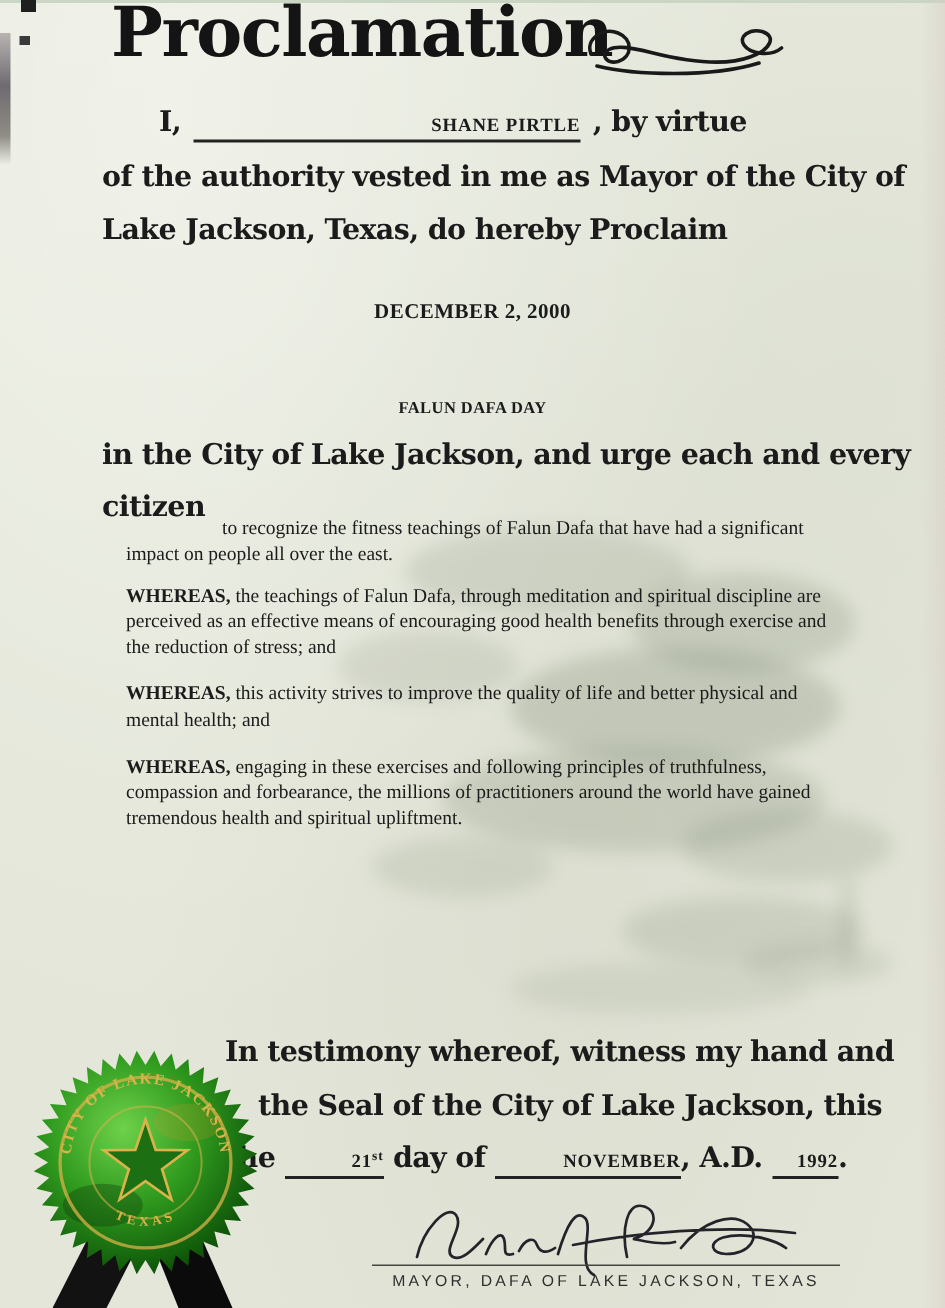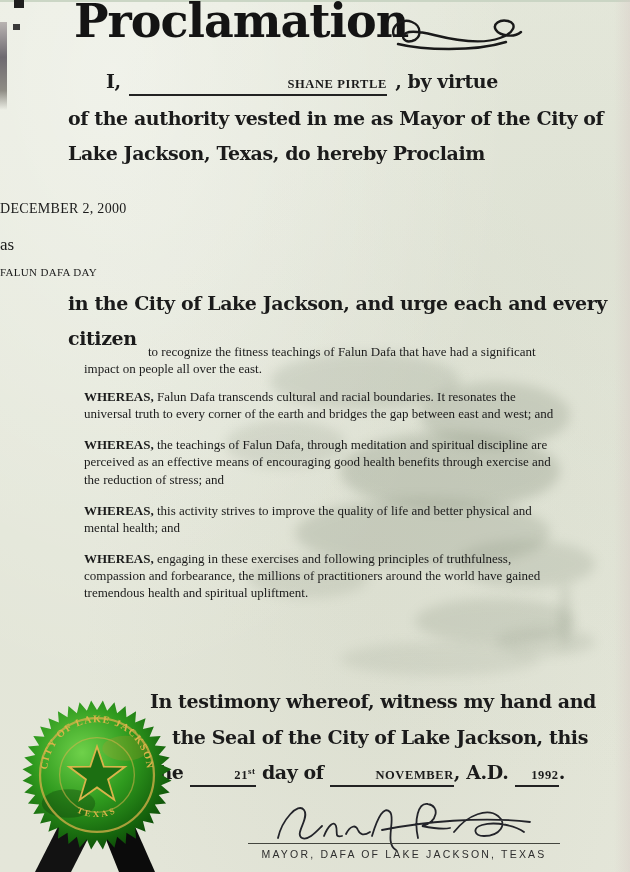--- a/index.html
+++ b/index.html
@@ -20,21 +20,21 @@
   .corner-mark2{position:absolute;left:13px;top:24px;width:7px;height:6px;background:#3a3a3a;}
   .top-line{position:absolute;left:0;top:0;width:100%;height:2px;background:rgba(198,211,193,.9);}
   .right-strip{position:absolute;right:0;top:0;width:16px;height:100%;
     background:linear-gradient(90deg, rgba(0,0,0,0), rgba(216,203,198,.45));}
   
   .blob{position:absolute;border-radius:50%;filter:blur(6px);background:#76816c;}
   
   .bl{font-family:"DejaVu Serif", serif;font-weight:700;font-size:19px;letter-spacing:-0.4px;white-space:nowrap;}
   .title{position:absolute;left:74px;top:-6px;font-family:"DejaVu Serif", serif;
     font-weight:700;font-size:46px;letter-spacing:-1px;color:#141414;}
-  .centerline{position:absolute;left:0;width:100%;font-weight:400;}
+  .centerline{position:absolute;left:0;width:100%;text-align:center;font-weight:700;}
   .serifbody{font-size:13px;line-height:1.32;}
   .blank{display:inline-block;border-bottom:2px solid #222;text-align:right;
     font-family:"Liberation Serif", serif;font-weight:700;font-size:12.5px;
     letter-spacing:.6px;vertical-align:baseline;line-height:1;padding-bottom:3px;}
   .wpar{margin:0 0 14px 0;}
   .wlead{font-weight:700;}
   .mayor{font-family:"Liberation Sans", sans-serif;font-size:10.5px;letter-spacing:2.2px;
     color:#2e2e2e;white-space:nowrap;}
   sup{font-size:9px;}
 </style>
@@ -70,29 +70,27 @@
 
   <div class="bl" style="position:absolute;left:106px;top:70px">
     <span>I,</span>
     <span class="blank" style="width:258px;margin:0 2px"><span>SHANE PIRTLE</span></span>
     <span>, by virtue</span>
   </div>
   <div class="bl" style="position:absolute;left:68px;top:107px">of the authority vested in me as Mayor of the City of</div>
   <div class="bl" style="position:absolute;left:68px;top:142px">Lake Jackson, Texas, do hereby Proclaim</div>
 
   <div class="centerline" style="top:201px;font-size:14px;letter-spacing:.3px">DECEMBER 2, 2000</div>
-  <div class="centerline" style="top:235px;font-size:17px">as</div>
   <div class="centerline" style="top:266px;font-size:11px;letter-spacing:.3px">FALUN DAFA DAY</div>
 
   <div class="bl" style="position:absolute;left:68px;top:292px">in the City of Lake Jackson,  and urge each and every</div>
   <div class="bl" style="position:absolute;left:68px;top:327px">citizen</div>
   <div class="serifbody" style="position:absolute;left:84px;top:343px;width:482px;text-indent:64px">to recognize the fitness teachings of Falun Dafa that have had a significant impact on people all over the east.</div>
 
   <div class="serifbody" style="position:absolute;left:84px;top:388px;width:482px">
-    <p class="wpar"><span class="wlead">WHEREAS,</span><span> Falun Dafa transcends cultural and racial boundaries.  It resonates the universal truth to every corner of the earth and bridges the gap between east and west; and</span></p>
     <p class="wpar"><span class="wlead">WHEREAS,</span><span> the teachings of Falun Dafa, through meditation and spiritual discipline are perceived as an effective means of encouraging good health benefits through exercise and the reduction of stress; and</span></p>
     <p class="wpar"><span class="wlead">WHEREAS,</span><span> this activity strives to improve the quality of life and better physical and mental health; and</span></p>
     <p class="wpar"><span class="wlead">WHEREAS,</span><span> engaging in these exercises and following principles of truthfulness, compassion and forbearance, the millions of practitioners around the world have gained tremendous health and spiritual upliftment.</span></p>
   </div>
 
   <div class="bl" style="position:absolute;left:150px;top:690px">In testimony whereof, witness my hand and</div>
   <div class="bl" style="position:absolute;left:172px;top:726px">the Seal of the City of Lake Jackson, this</div>
   <div class="bl" style="position:absolute;left:150px;top:761px">
     <span>the</span>
     <span class="blank" style="width:66px"><span>21</span><sup>st</sup></span>

